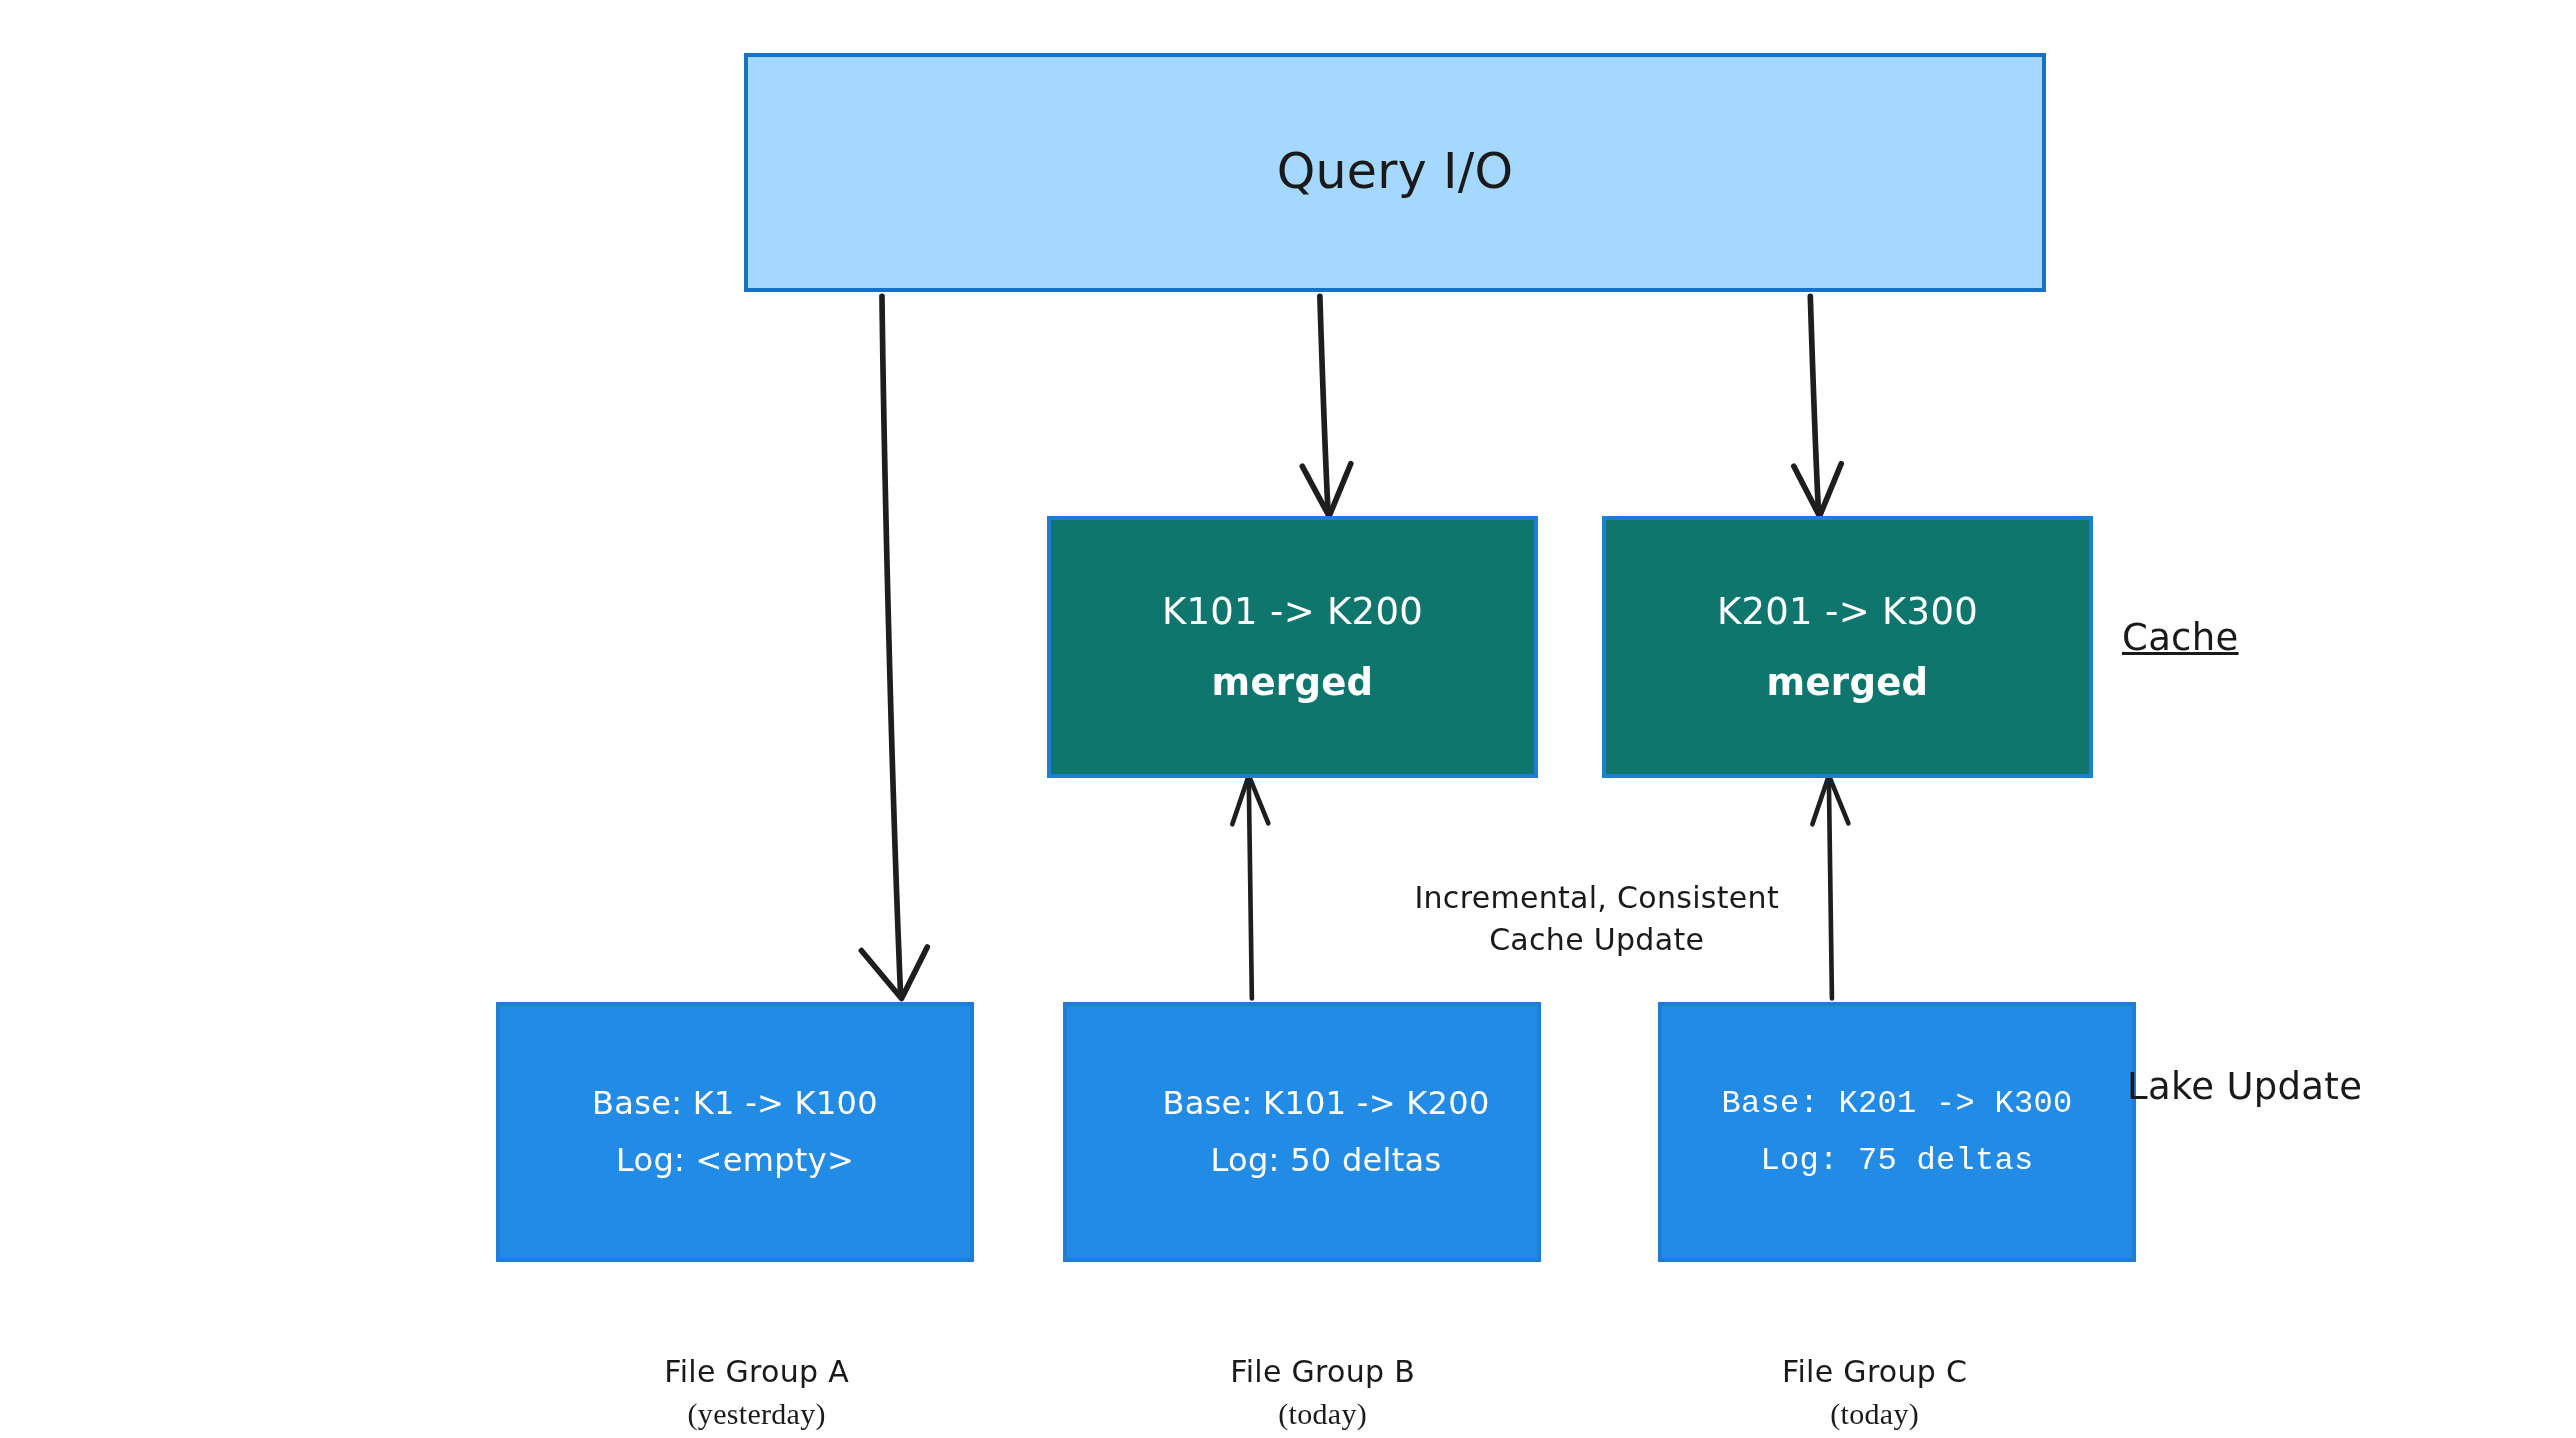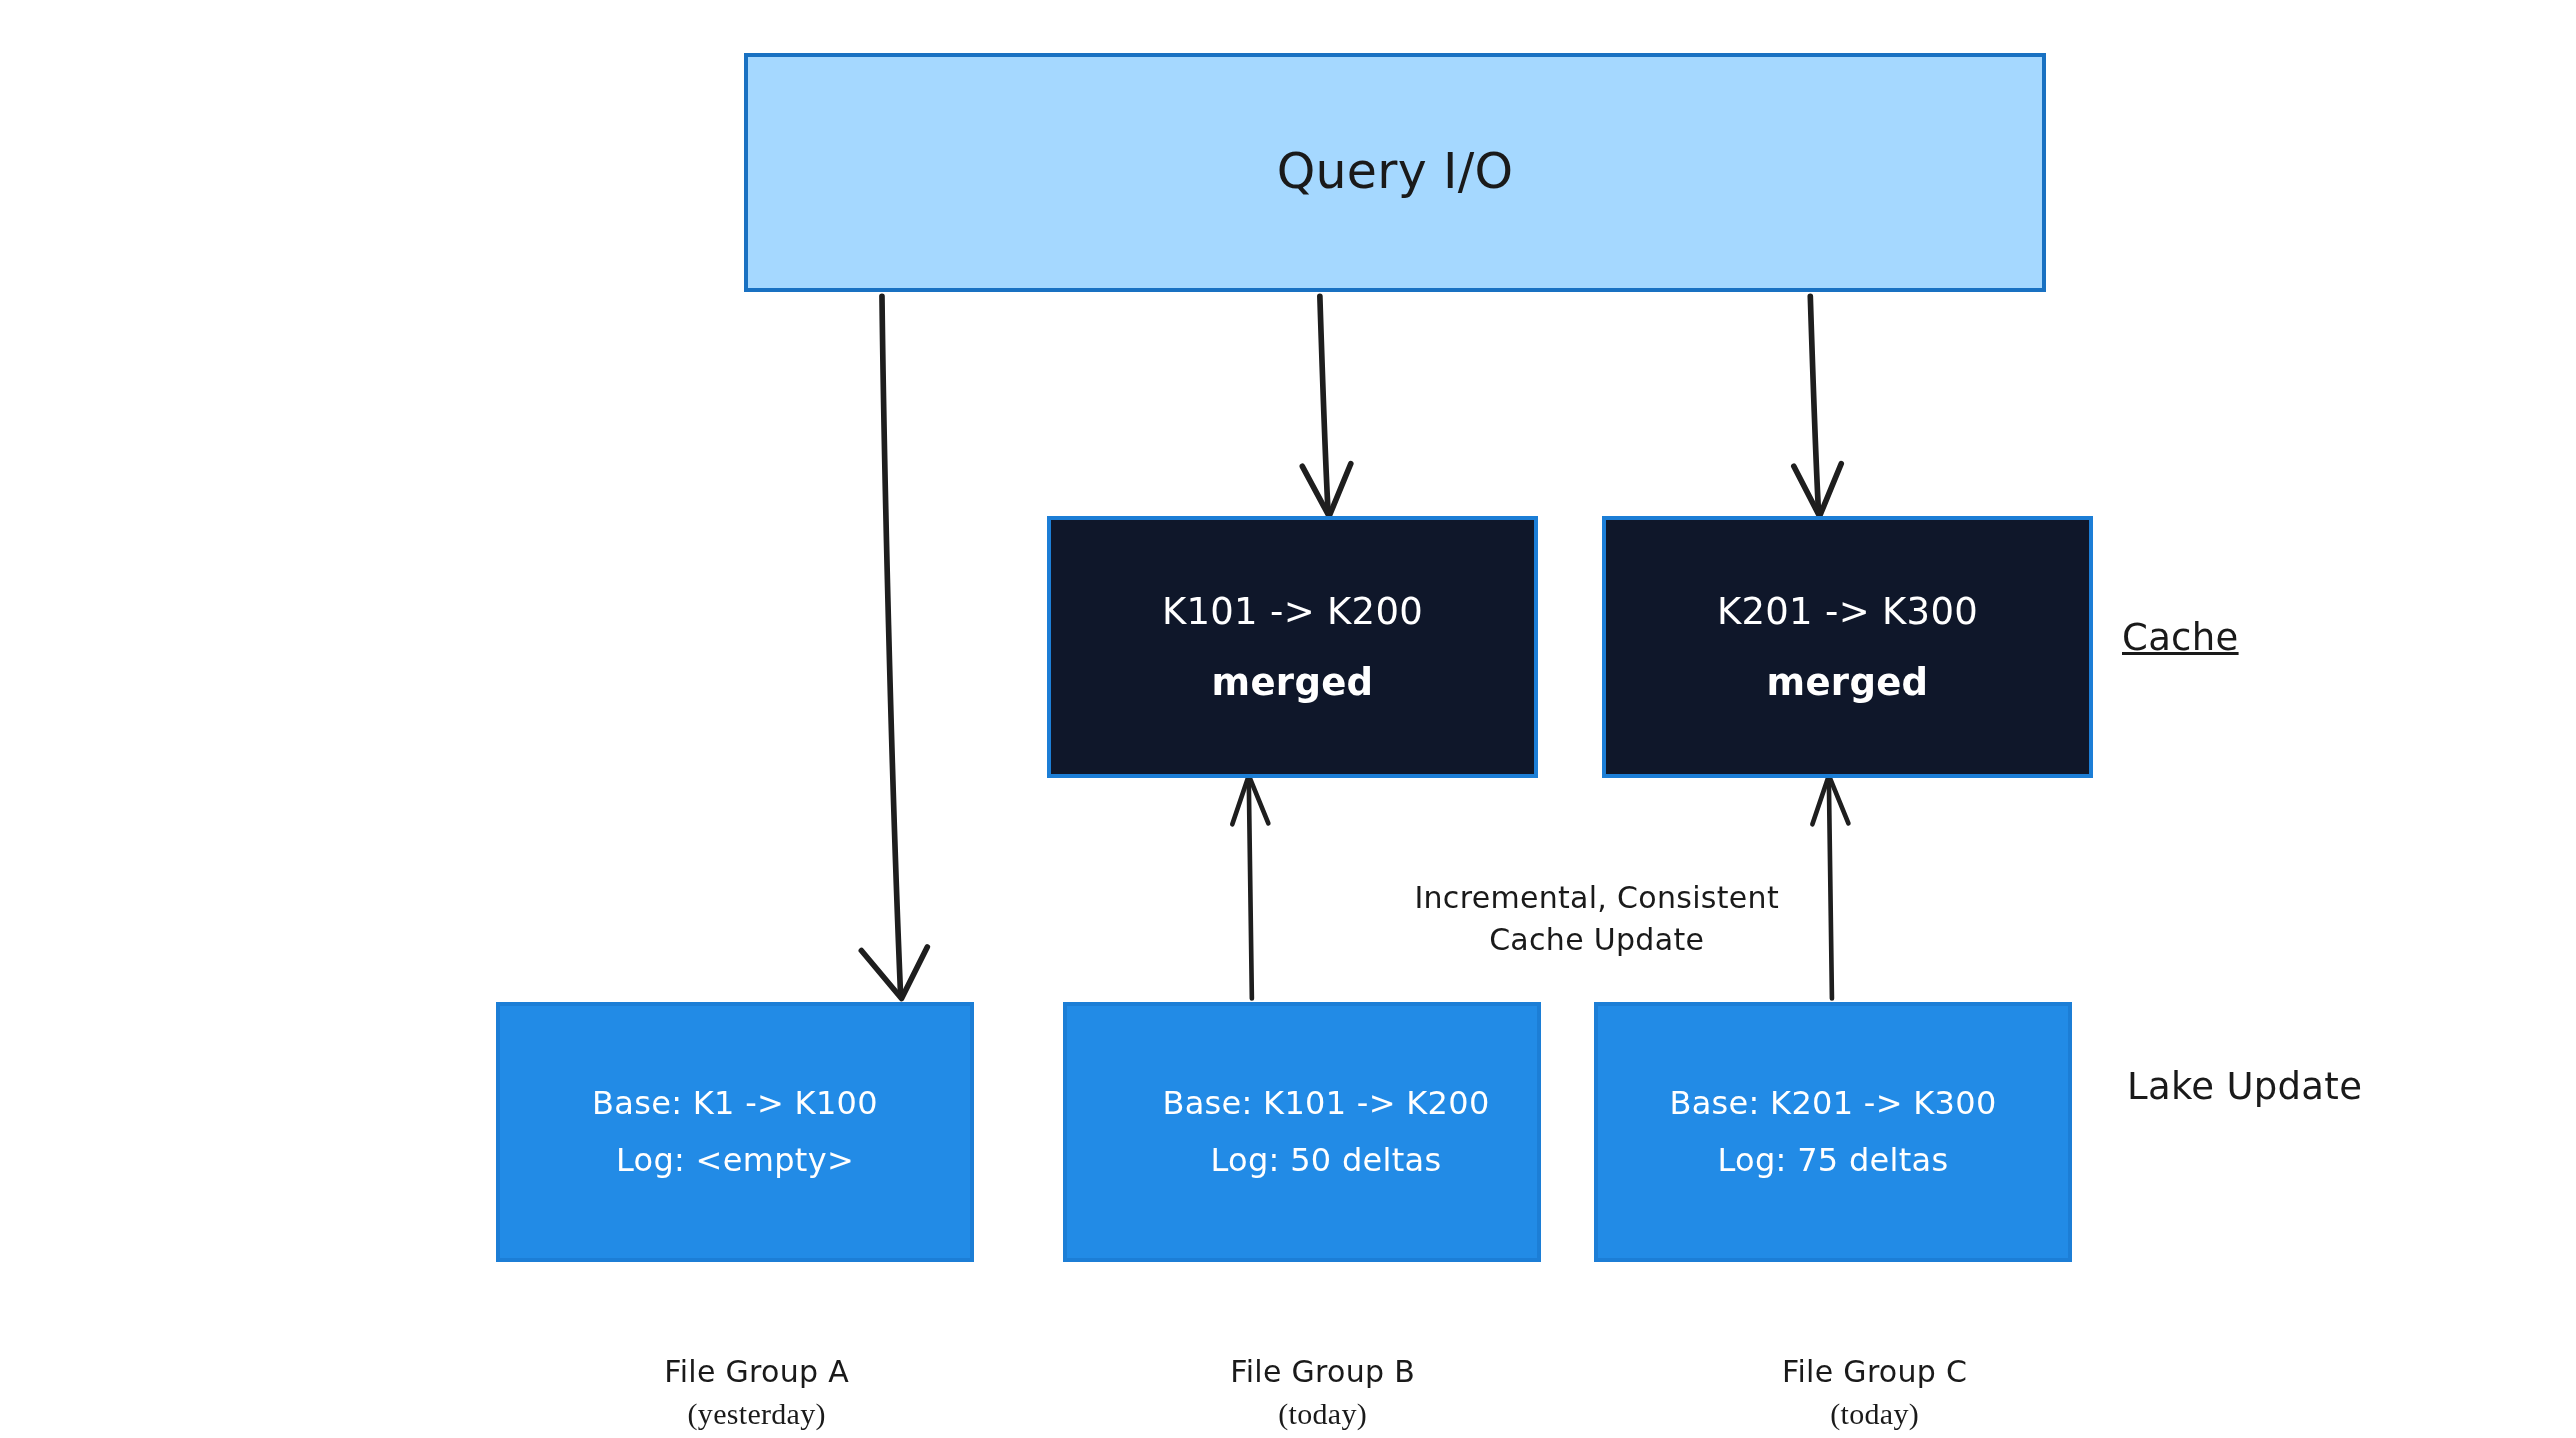--- a/index.html
+++ b/index.html
@@ -47,42 +47,42 @@
     height: 239px;
     background: #A5D8FF;
     border: 4.6px solid #1971C2;
     color: #1a1a1a;
     font-size: 49px;
   }
   .node-cache {
     width: 491px;
     height: 262px;
     top: 516px;
-    background: #0f172a;
+    background: #0f766e;
     border: 4.6px solid #1C7ED6;
     color: #ffffff;
     font-size: 37px;
   }
   .node-cache .line + .line { margin-top: 21px; font-weight: bold; }
   .node-cache-b { left: 1047px; }
   .node-cache-c { left: 1602px; }
 
   .node-storage {
     width: 478px;
     height: 260px;
     top: 1002px;
     background: #228BE6;
     border: 4.1px solid #1C7ED6;
     color: #ffffff;
     font-size: 32px;
   }
   .node-storage .line + .line { margin-top: 13.4px; }
   .node-storage-a { left: 496px; }
   .node-storage-b { left: 1063px; padding-left: 48px; }
-  .node-storage-c { left: 1594px; }
+  .node-storage-c { left: 1658px; font-family: Liberation Mono, monospace; }
 
   
   .label {
     position: absolute;
     color: #1a1a1a;
     white-space: pre;
     line-height: 1.4;
     letter-spacing: 0.3px;
   }
   .label-side {

